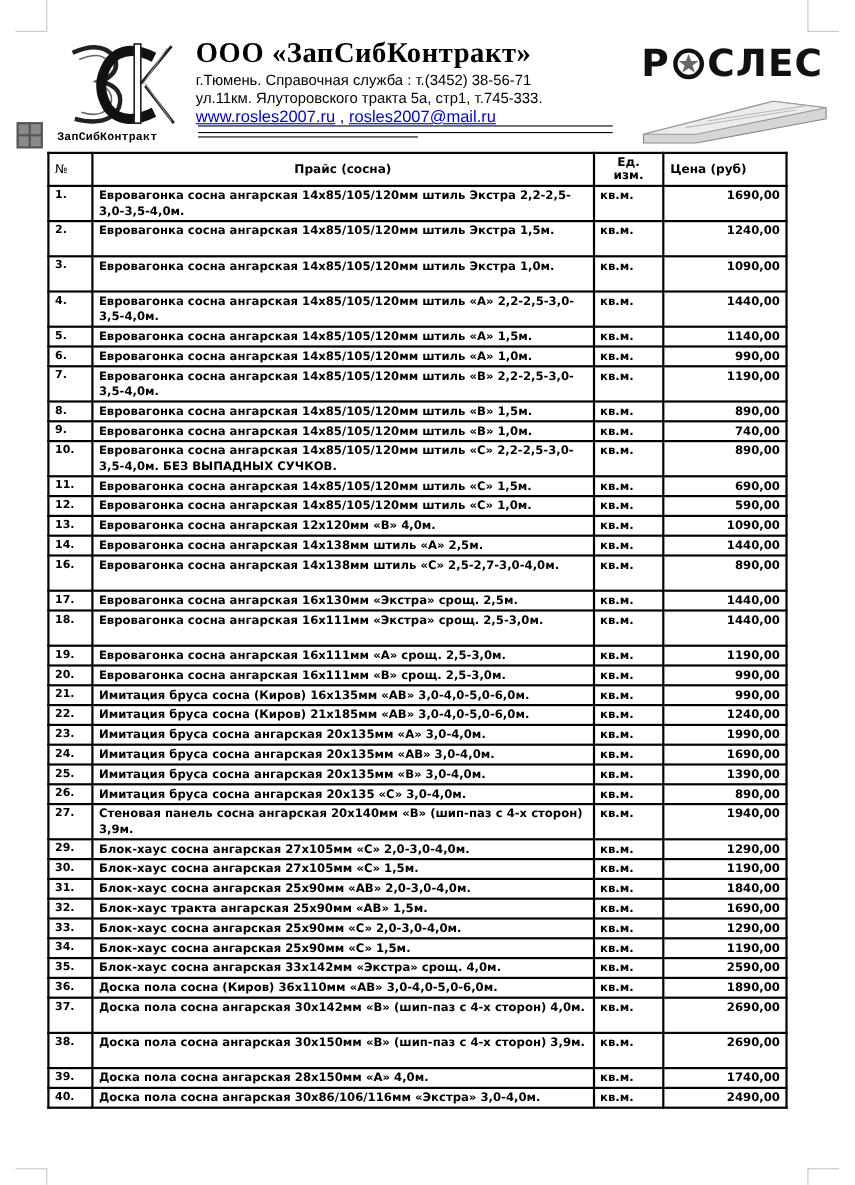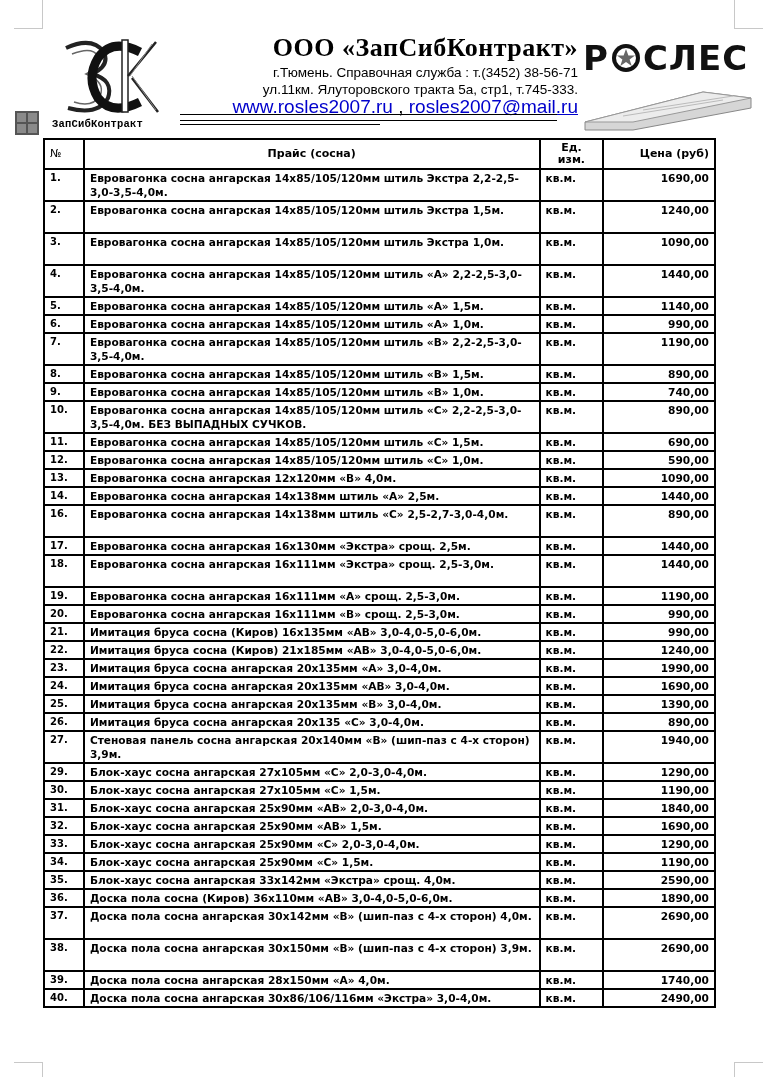--- a/index.html
+++ b/index.html
@@ -7,24 +7,24 @@
   .corner { position: absolute; border-color: #c8c8c8; border-style: solid; width: 28px; height: 28px; }
   .corner.tl { left: 14px; top: 0; border-width: 0 1px 1px 0; }
   .corner.tr { right: 14px; top: 0; border-width: 0 0 1px 1px; }
   .corner.bl { left: 14px; bottom: 0; border-width: 1px 1px 0 0; height: 14px; }
   .corner.br { right: 14px; bottom: 0; border-width: 1px 0 0 1px; height: 14px; }
 
   .logo-left { position: absolute; left: 52px; top: 38px; width: 110px; height: 92px; }
   .grid-icon { position: absolute; left: 15px; top: 111px; width: 24px; height: 24px; background: #555; display: grid; grid-template-columns: 1fr 1fr; grid-template-rows: 1fr 1fr; gap: 2px; padding: 2px; box-sizing: border-box; }
   .grid-icon span { background: #8a8a8a; }
 
-  .header { position: absolute; left: 178px; top: 32px; width: 400px; text-align: right; }
+  .header { position: absolute; left: 178px; top: 32px; width: 400px; text-align: left; }
   .company { font-family: "Liberation Serif", serif; font-weight: bold; font-size: 26px; line-height: 32px; letter-spacing: 0.5px; }
   .hline { font-size: 13.5px; line-height: 17px; }
-  .links { font-size: 19px; line-height: 17px; }
+  .links { font-size: 15px; line-height: 17px; }
   .links a { color: #0000cc; text-decoration: underline; }
   .under1 { position: absolute; left: 180px; top: 114px; width: 377px; border-top: 1px solid #000; }
   .under2 { position: absolute; left: 180px; top: 124px; width: 200px; border-top: 1px solid #000; }
   .under1b { position: absolute; left: 180px; top: 120px; width: 377px; height: 0; border-top: 1px solid #000; }
 
   .logo-right { position: absolute; left: 583px; top: 38px; width: 170px; height: 100px; }
   .rosles { font-family: "DejaVu Sans", sans-serif; font-weight: 900; font-size: 34px; letter-spacing: 1px; line-height: 40px; color: #111; display: flex; align-items: center; }
   .rosles .star { display: inline-block; width: 32px; height: 32px; margin: 0 1px; }
 
   table.price { position: absolute; left: 43px; top: 138px; width: 673px; border-collapse: collapse; font-family: "DejaVu Sans", sans-serif; font-weight: bold; font-size: 10.6px; }
@@ -95,21 +95,21 @@
     <line x1="40" y1="38" x2="140" y2="22" stroke="#bbb"></line>
   </svg>
 </div>
 
 <table class="price">
   <thead>
     <tr>
       <th class="c-num" style="text-align:left;font-weight:normal;">№</th>
       <th class="c-name">Прайс  (сосна)</th>
       <th class="c-unit" style="line-height:12px;text-align:center;"><span>Ед.</span><br><span>изм.</span></th>
-      <th class="c-price" style="text-align:right">Цена (руб)</th>
+      <th class="c-price" style="text-align:left">Цена (руб)</th>
     </tr>
   </thead>
   <tbody id="tbody">
       <tr class="r2">
         <td class="c-num">1.</td>
         <td class="c-name">Евровагонка сосна ангарская 14х85/105/120мм  штиль  Экстра 2,2-2,5-3,0-3,5-4,0м.</td>
         <td class="c-unit">кв.м.</td>
         <td class="c-price">1690,00</td>
       </tr>
       <tr class="r2">
@@ -275,21 +275,21 @@
         <td class="c-price">1190,00</td>
       </tr>
       <tr class="r1">
         <td class="c-num">31.</td>
         <td class="c-name">Блок-хаус  сосна ангарская  25х90мм  «АВ»  2,0-3,0-4,0м.</td>
         <td class="c-unit">кв.м.</td>
         <td class="c-price">1840,00</td>
       </tr>
       <tr class="r1">
         <td class="c-num">32.</td>
-        <td class="c-name">Блок-хаус  сосна ангарская  25х90мм  «АВ»  1,5м.</td>
+        <td class="c-name">Блок-хаус  тракта ангарская  25х90мм  «АВ»  1,5м.</td>
         <td class="c-unit">кв.м.</td>
         <td class="c-price">1690,00</td>
       </tr>
       <tr class="r1">
         <td class="c-num">33.</td>
         <td class="c-name">Блок-хаус  сосна ангарская  25х90мм  «С»  2,0-3,0-4,0м.</td>
         <td class="c-unit">кв.м.</td>
         <td class="c-price">1290,00</td>
       </tr>
       <tr class="r1">

